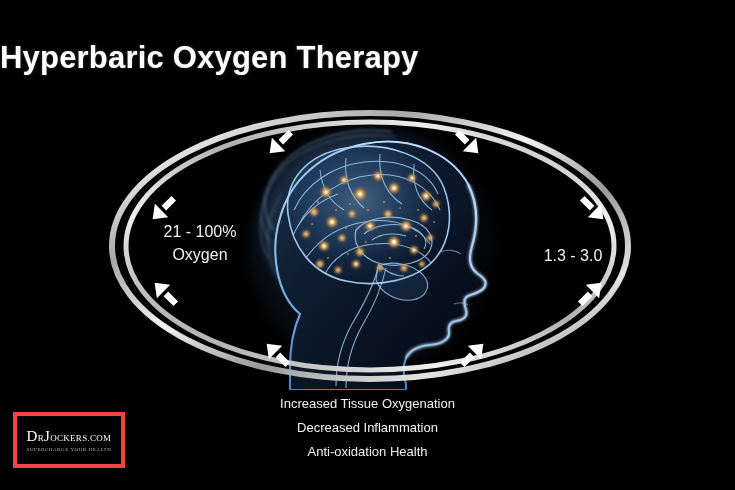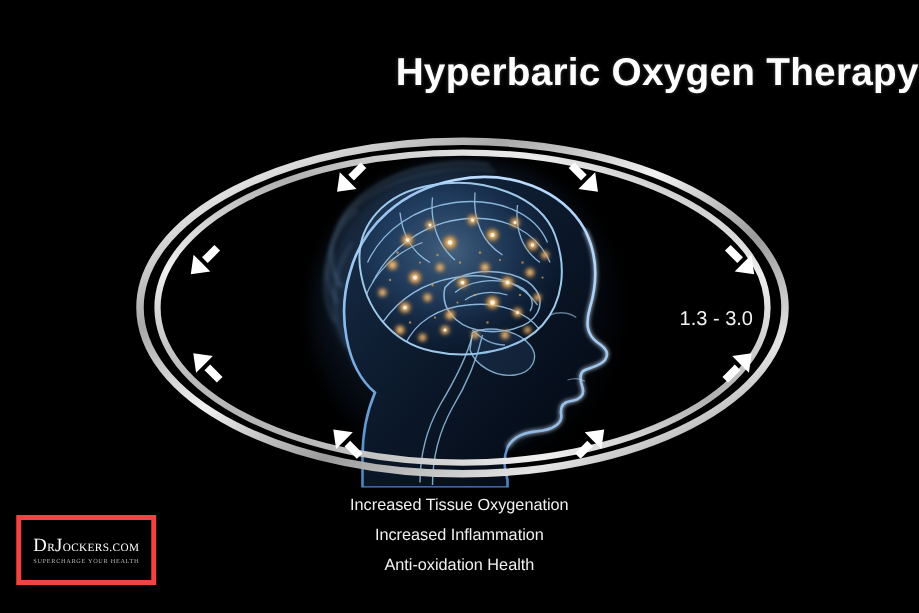--- a/index.html
+++ b/index.html
@@ -7,21 +7,21 @@
   body{
     width:735px;height:490px;overflow:hidden;position:relative;
     font-family:"Liberation Sans","DejaVu Sans",sans-serif;
     background:#000;color:#fff;
   }
   #canvas{position:absolute;inset:0;width:735px;height:490px;background:#000;}
 
   
   .title{
     position:absolute;left:0;top:38px;width:735px;
-    text-align:right;font-size:31px;font-weight:bold;
+    text-align:left;font-size:31px;font-weight:bold;
     color:#ffffff;letter-spacing:.2px;line-height:40px;
     text-shadow:0 0 3px rgba(255,255,255,.25);
   }
 
   
   .rings{position:absolute;left:0;top:0;width:735px;height:490px;pointer-events:none;}
 
   
   .figure{position:absolute;left:228px;top:118px;width:300px;height:272px;}
   .headwrap{position:absolute;inset:0;}
@@ -329,28 +329,32 @@
         <rect x="-3.2" y="-11" width="6.4" height="14"></rect>
       </g>
 
       <g transform="translate(470,357) rotate(-135)">
         <path d="M0 -11 L0 6 L9 6 L0 18 L-9 6 L0 6 Z" transform="scale(1.05)"></path>
         <rect x="-3.2" y="-11" width="6.4" height="14"></rect>
       </g>
     </g>
   </svg>
 
+  <div class="side-label left">
+    <div>21 - 100%</div>
+    <div>Oxygen</div>
+  </div>
 
   <div class="side-label right">
     <div>1.3 - 3.0</div>
   </div>
 
   <div class="benefits">
     <div class="line">Increased Tissue Oxygenation</div>
-    <div class="line">Increased Inflammation</div>
+    <div class="line">Decreased Inflammation</div>
     <div class="line">Anti-oxidation Health</div>
   </div>
 
   <div class="logo">
     <div class="logo-main"><span>D</span><span class="small">R</span><span>J</span><span class="small">OCKERS</span><span class="small">.COM</span></div>
     <div class="logo-tag">Supercharge Your Health</div>
   </div>
 
 </div>
 

